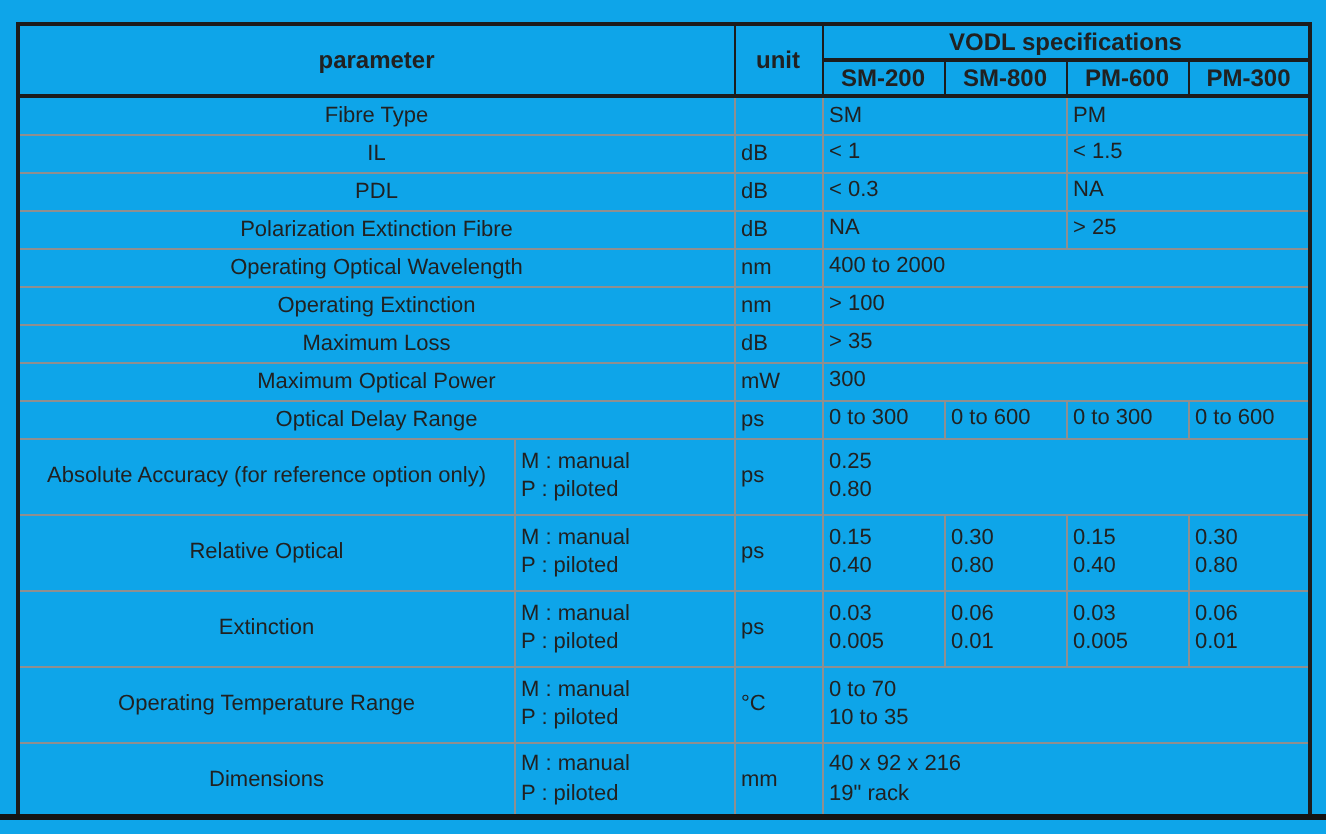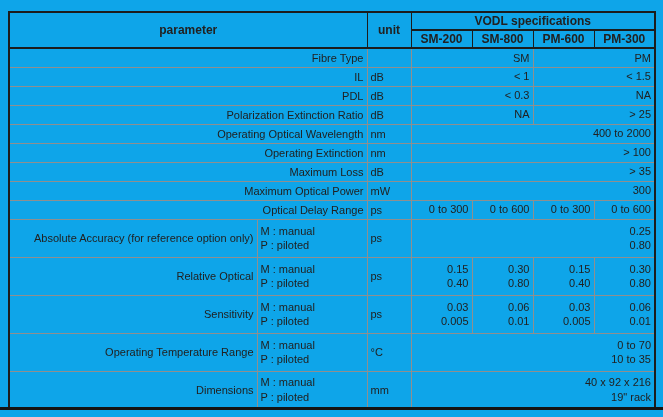--- a/index.html
+++ b/index.html
@@ -35,30 +35,30 @@
   table.spec thead th {
     font-weight: bold;
     font-size: 12px;
     text-align: center;
     border-color: #1c1c1c;
     border-bottom-width: 2px;
   }
   table.spec thead tr { height: 18px; }
   table.spec tbody tr { height: 19px; }
   table.spec tbody tr.tall { height: 38px; margin-top: 31px; }
-  td.param { text-align: right; }
+  td.param { text-align: center; }
   td.sub {
     text-align: left;
     white-space: pre-line;
     line-height: 1.3;
   }
   td.unit {
   }
   td.val {
-    text-align: right;
+    text-align: left;
     white-space: pre-line;
     line-height: 1.3;
   }
   .bottom-rule {
     position: absolute;
     left: 0;
     top: 407px;
     width: 663px;
     height: 3px;
     background: #141414;
@@ -104,21 +104,21 @@
           <td class="val" colspan="2">&lt; 1</td>
           <td class="val" colspan="2">&lt; 1.5</td>
         </tr>
         <tr>
           <td class="param" colspan="2">PDL</td>
           <td class="unit">dB</td>
           <td class="val" colspan="2">&lt; 0.3</td>
           <td class="val" colspan="2">NA</td>
         </tr>
         <tr>
-          <td class="param" colspan="2">Polarization Extinction Ratio</td>
+          <td class="param" colspan="2">Polarization Extinction Fibre</td>
           <td class="unit">dB</td>
           <td class="val" colspan="2">NA</td>
           <td class="val" colspan="2">&gt; 25</td>
         </tr>
         <tr>
           <td class="param" colspan="2">Operating Optical Wavelength</td>
           <td class="unit">nm</td>
           <td class="val" colspan="4">400 to 2000</td>
         </tr>
         <tr>
@@ -160,21 +160,21 @@
           <td class="val" colspan="1">0.15
 0.40</td>
           <td class="val" colspan="1">0.30
 0.80</td>
           <td class="val" colspan="1">0.15
 0.40</td>
           <td class="val" colspan="1">0.30
 0.80</td>
         </tr>
         <tr class="tall">
-          <td class="param">Sensitivity</td>
+          <td class="param">Extinction</td>
           <td class="sub">M : manual
 P : piloted</td>
           <td class="unit">ps</td>
           <td class="val" colspan="1">0.03
 0.005</td>
           <td class="val" colspan="1">0.06
 0.01</td>
           <td class="val" colspan="1">0.03
 0.005</td>
           <td class="val" colspan="1">0.06

